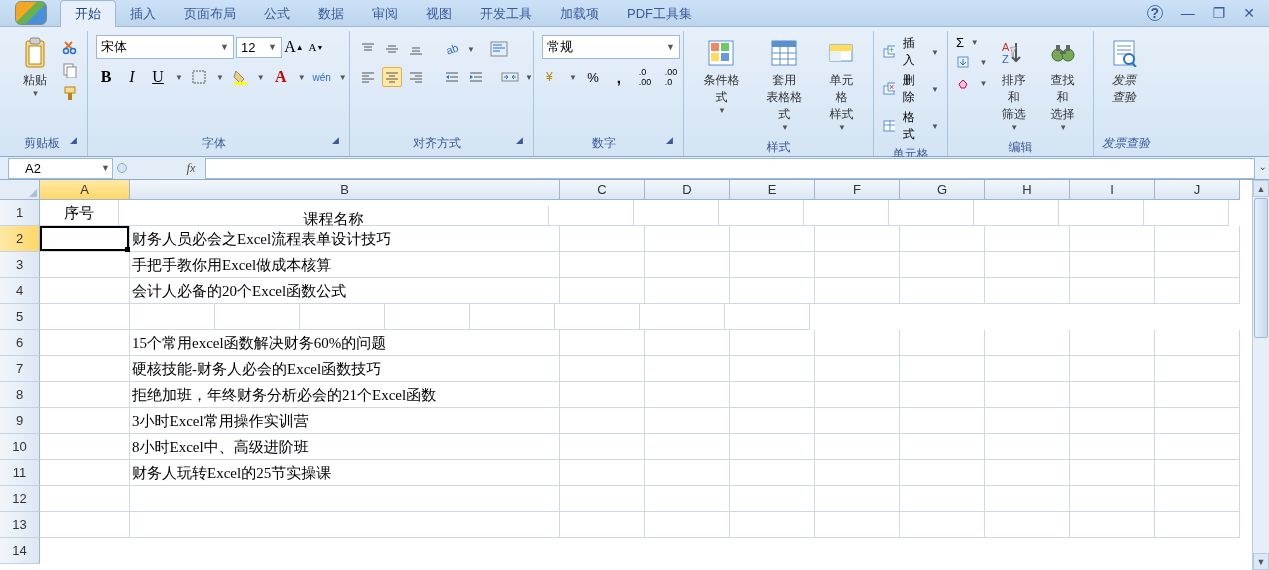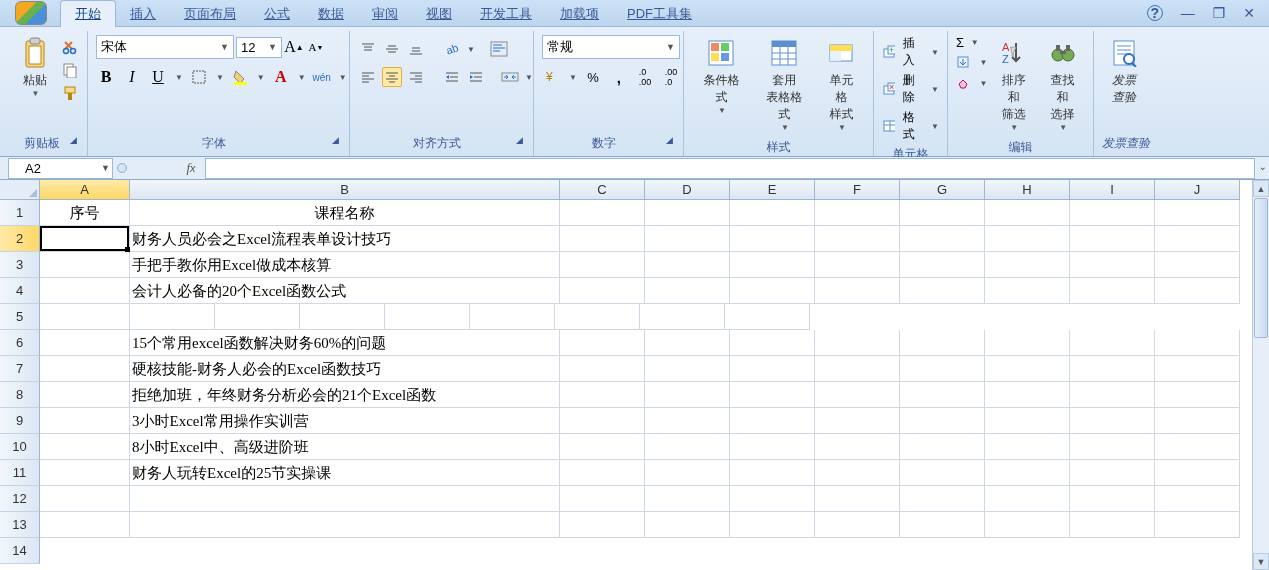--- a/index.html
+++ b/index.html
@@ -3,21 +3,21 @@
 <meta charset="utf-8">
 <style>
 * { box-sizing: border-box; margin: 0; padding: 0; font-family: "Microsoft YaHei", "SimSun", sans-serif; }
 body { background: #bcd5ed; overflow: hidden; width: 1269px; height: 570px; }
 
 
 .titlebar { height: 27px; background: linear-gradient(#cde2f7, #bcd5ed); display: flex; align-items: center; border-bottom: 1px solid #9bb9db; }
 .office-btn { width: 50px; height: 27px; margin-left: 6px; display: flex; align-items: center; justify-content: center; }
 .office-logo { width: 32px; height: 24px; background: linear-gradient(135deg, #f4a720 0%, #f4a720 40%, #6ab04c 40%, #6ab04c 60%, #4a90d9 60%); border-radius: 6px; border: 1px solid #888; position: relative; }
 .tabs { display: flex; align-items: flex-end; height: 27px; margin-left: 4px; }
-.tab { padding: 4px 14px; font-size: 13px; color: #3b5998; cursor: pointer; border-top-left-radius: 4px; border-top-right-radius: 4px; text-decoration: underline; }
+.tab { padding: 4px 14px; font-size: 13px; color: #3b5998; cursor: pointer; border-top-left-radius: 4px; border-top-right-radius: 4px; }
 .tab.active { background: #e7f0fa; border: 1px solid #9bb9db; border-bottom: none; color: #15428b; }
 .win-controls { margin-left: auto; display: flex; gap: 18px; padding-right: 14px; align-items: center; }
 .win-controls span { color: #3b5998; font-size: 14px; cursor: pointer; }
 .help-icon { width: 16px; height: 16px; border: 1.5px solid #3b73af; border-radius: 50%; display: inline-flex; align-items: center; justify-content: center; font-size: 10px; color: #3b73af; font-weight: bold; }
 
 
 .ribbon { height: 130px; background: linear-gradient(#e7f0fa, #d4e4f4); border-bottom: 1px solid #8aabce; display: flex; padding: 4px 6px 0 6px; }
 .ribbon-group { border-right: 1px solid #aac3df; padding: 2px 8px; display: flex; flex-direction: column; position: relative; }
 .ribbon-group:last-child { border-right: none; font-style: italic; }
 .group-body { flex: 1; display: flex; align-items: flex-start; gap: 4px; }
@@ -466,22 +466,22 @@
       <div class="rowhead">8</div>
       <div class="rowhead">9</div>
       <div class="rowhead">10</div>
       <div class="rowhead">11</div>
       <div class="rowhead">12</div>
       <div class="rowhead">13</div>
       <div class="rowhead">14</div>
     </div>
   <div class="cells" id="cells">
       <div class="cellrow">
-        <div class="cell header" style="width: 90px;">序号</div>
-        <div class="cell header" style="width: 430px;">课程名称</div>
+        <div class="cell header" style="width: 79px;">序号</div>
+        <div class="cell header" style="width: 430px; margin-top: 6px;">课程名称</div>
         <div class="cell" style="width: 85px;"></div>
         <div class="cell" style="width: 85px;"></div>
         <div class="cell" style="width: 85px;"></div>
         <div class="cell" style="width: 85px;"></div>
         <div class="cell" style="width: 85px;"></div>
         <div class="cell" style="width: 85px;"></div>
         <div class="cell" style="width: 85px;"></div>
         <div class="cell" style="width: 85px;"></div>
       </div>
       <div class="cellrow">

